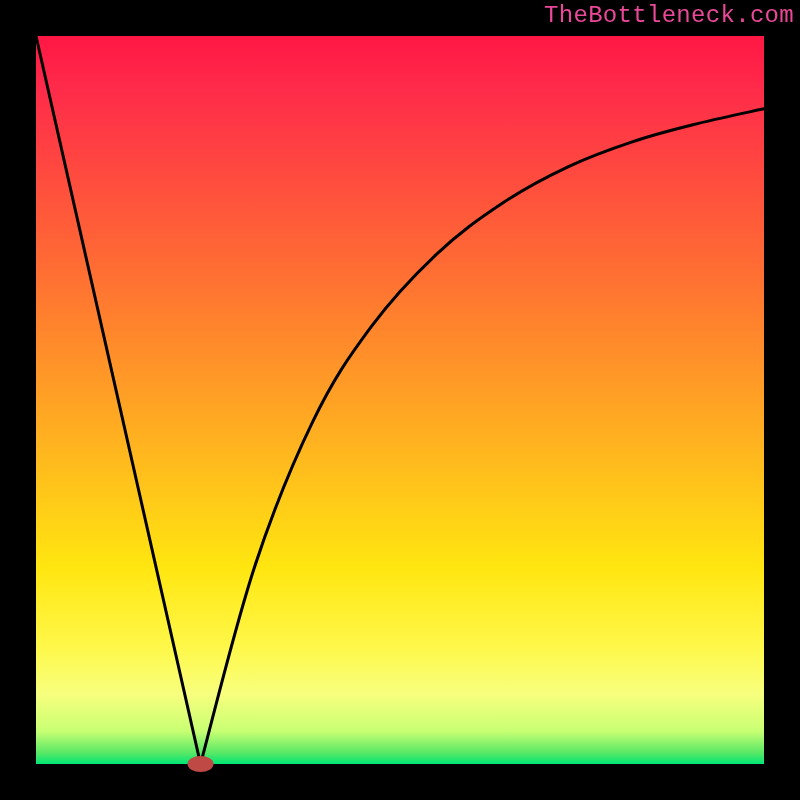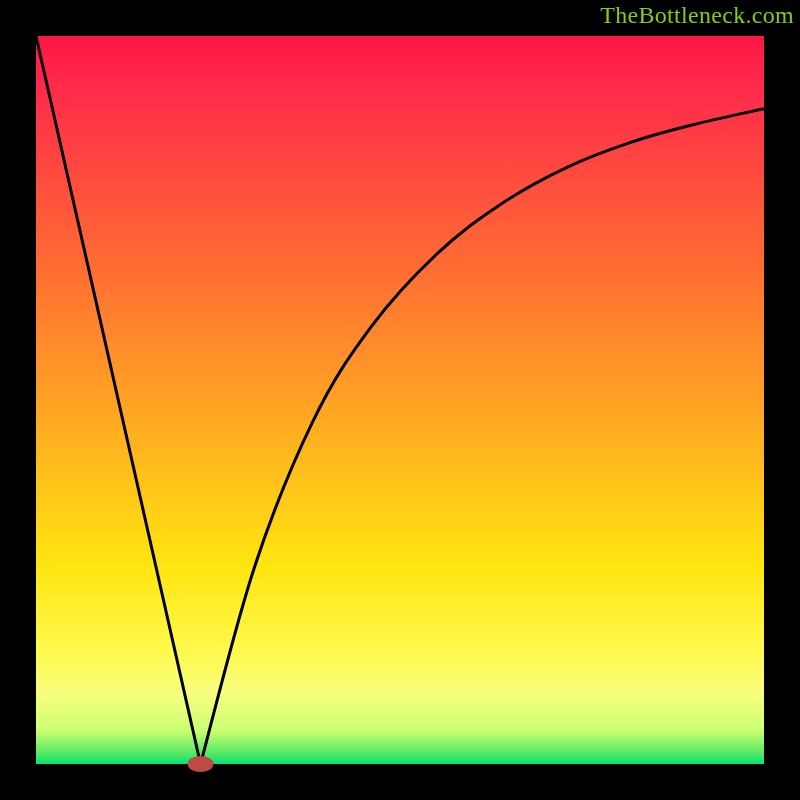--- a/index.html
+++ b/index.html
@@ -11,23 +11,23 @@
   .wrap {
     width: 800px;
     height: 800px;
     position: relative;
     background: #000;
   }
   .attribution {
     position: absolute;
     top: 2px;
     right: 6px;
-    color: #84cc16;
+    color: #ec4899;
     font-size: 24px;
-    font-family: Liberation Serif, serif;
+    font-family: Liberation Mono, monospace;
     z-index: 5;
     letter-spacing: 0.3px;
   }
   svg {
     display: block;
   }
 </style>
 </head>
 <body>
 

